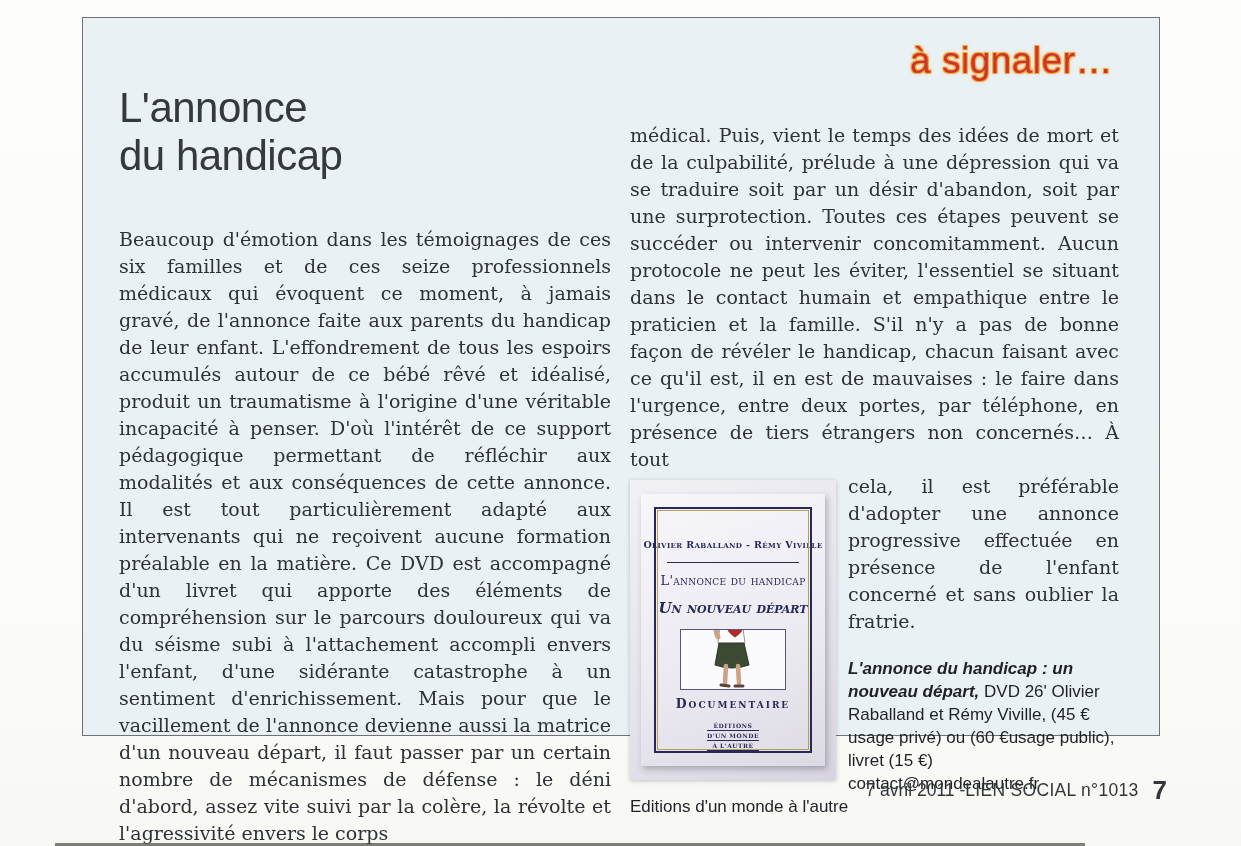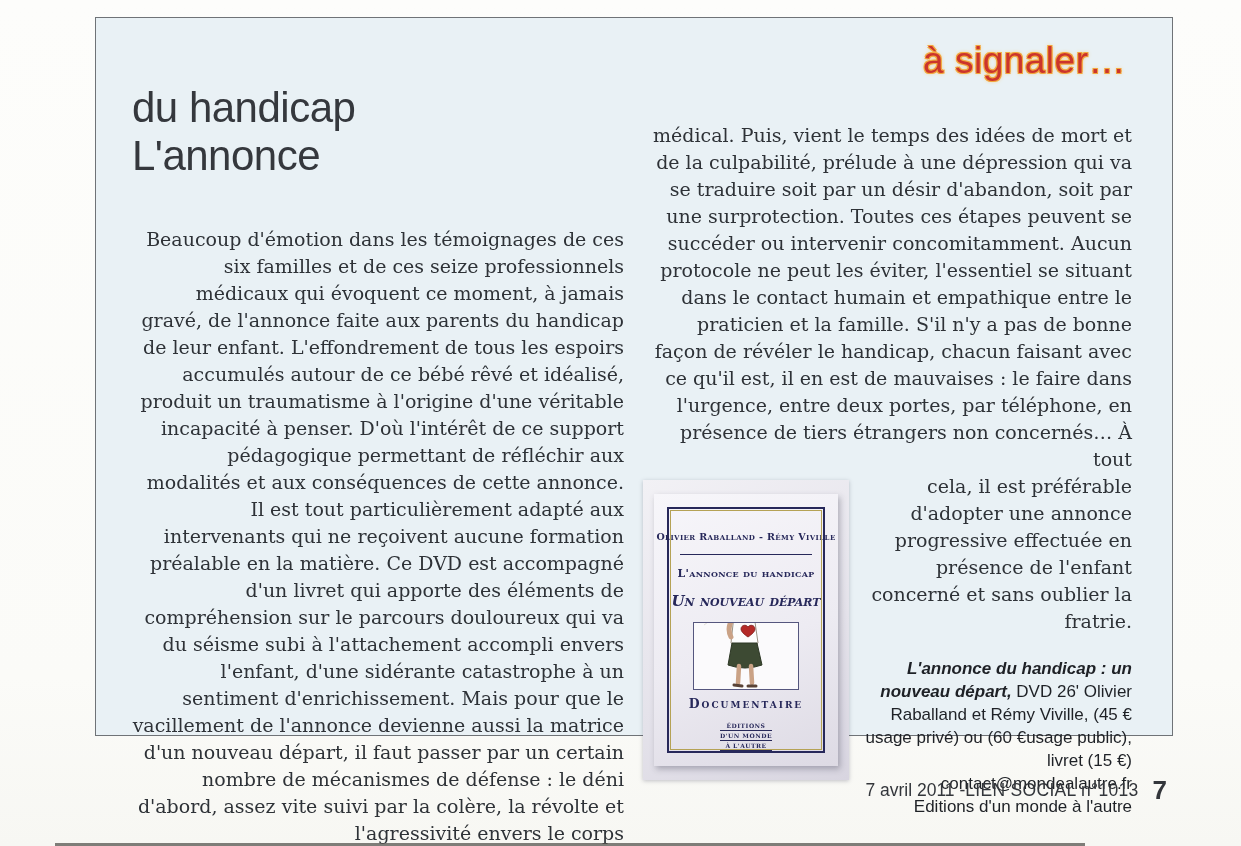--- a/index.html
+++ b/index.html
@@ -9,21 +9,21 @@
     font-family: "Liberation Sans", sans-serif;
     overflow: hidden;
   }
   .page {
     position: relative;
     width: 1241px; height: 846px;
     background: linear-gradient(180deg, #fdfdfb 0%, #fbfbf8 80%, #f7f7f3 100%);
   }
   .article-box {
     position: absolute;
-    left: 95px; top: 17px;
+    left: 82px; top: 17px;
     width: 1078px; height: 719px;
     background: #e9f1f5;
     border: 1px solid #6f7377;
     box-sizing: border-box;
   }
   .section-label {
     position: absolute;
     top: 22px; right: 46px;
     font-size: 37px;
     letter-spacing: 0.5px;
@@ -54,21 +54,21 @@
     position: absolute;
     left: 36px; top: 178px;
     width: 492px;
     margin-top: 30px;
   }
   .col-right {
     position: absolute;
     left: 547px; top: 104px;
     width: 489px;
   }
-  .col-right p, .col-left p { margin: 0; text-align: right; }
+  .col-right p, .col-left p { margin: 0; }
 
   
   .dvd-float {
     float: left;
     width: 206px; height: 300px;
     margin: 7px 12px 4px 0;
     background: linear-gradient(150deg, #f2f1f5 0%, #e4e2ea 60%, #d8d5e0 100%);
     box-shadow: 0 1px 4px rgba(90,90,110,0.35);
     display: flex; align-items: center; justify-content: center;
   }
@@ -78,40 +78,40 @@
     box-shadow: 2px 3px 6px rgba(60,60,80,0.35);
     display: flex; align-items: center; justify-content: center;
   }
   .dvd-frame {
     width: 158px; height: 246px;
     border: 2px solid #27285a;
     outline: 1px solid #b5a255;
     outline-offset: -4px;
     background: transparent;
     display: flex; flex-direction: column; align-items: center;
-    padding-top: 14px;
+    padding-top: 22px;
     box-sizing: border-box;
     color: #27285a;
   }
   .dvd-authors {
     font-variant: small-caps;
     font-weight: bold;
     font-size: 9.5px;
     letter-spacing: 0.4px;
     white-space: nowrap;
   }
   .dvd-rule {
     width: 132px; height: 1px;
     background: #27285a;
     margin: 4px 0 5px 0;
   }
   .dvd-title {
     font-variant: small-caps;
-    font-weight: bold;
-    font-size: 11px;
+    font-weight: normal;
+    font-size: 13px;
     letter-spacing: 0.3px;
     white-space: nowrap;
   }
   .dvd-subtitle {
     font-variant: small-caps;
     font-style: italic;
     font-weight: bold;
     font-size: 15px;
     margin-top: 1px;
   }
@@ -177,22 +177,22 @@
 </head>
 <body>
 
 <div class="page">
 
   <div class="article-box">
 
     <div class="section-label">à signaler…</div>
 
     <h1 class="article-title" style="margin:0; font-weight:normal;">
+      <span class="caption-line">L'annonce</span>
       <span class="caption-line">du handicap</span>
-      <span class="caption-line">L'annonce</span>
     </h1>
 
     <div class="col-left body-copy">
       <p>Beaucoup d'émotion dans les témoignages de ces six familles et de ces seize professionnels médicaux qui évoquent ce moment, à jamais gravé, de l'annonce faite aux parents du handicap de leur enfant. L'effondrement de tous les espoirs accumulés autour de ce bébé rêvé et idéalisé, produit un traumatisme à l'origine d'une véritable incapacité à penser. D'où l'intérêt de ce support pédagogique permettant de réfléchir aux modalités et aux conséquences de cette annonce. Il est tout particulièrement adapté aux intervenants qui ne reçoivent aucune formation préalable en la matière. Ce DVD est accompagné d'un livret qui apporte des éléments de compréhension sur le parcours douloureux qui va du séisme subi à l'attachement accompli envers l'enfant, d'une sidérante catastrophe à un sentiment d'enrichissement. Mais pour que le vacillement de l'annonce devienne aussi la matrice d'un nouveau départ, il faut passer par un certain nombre de mécanismes de défense : le déni d'abord, assez vite suivi par la colère, la révolte et l'agressivité envers le corps</p>
     </div>
 
     <div class="col-right body-copy">
       <p>médical. Puis, vient le temps des idées de mort et de la culpabilité, prélude à une dépression qui va se traduire soit par un désir d'abandon, soit par une surprotection. Toutes ces étapes peuvent se succéder ou intervenir concomitamment. Aucun protocole ne peut les éviter, l'essentiel se situant dans le contact humain et empathique entre le praticien et la famille. S'il n'y a pas de bonne façon de révéler le handicap, chacun faisant avec ce qu'il est, il en est de mauvaises : le faire dans l'urgence, entre deux portes, par téléphone, en présence de tiers étrangers non concernés… À tout</p>
 
       <div class="dvd-float">

